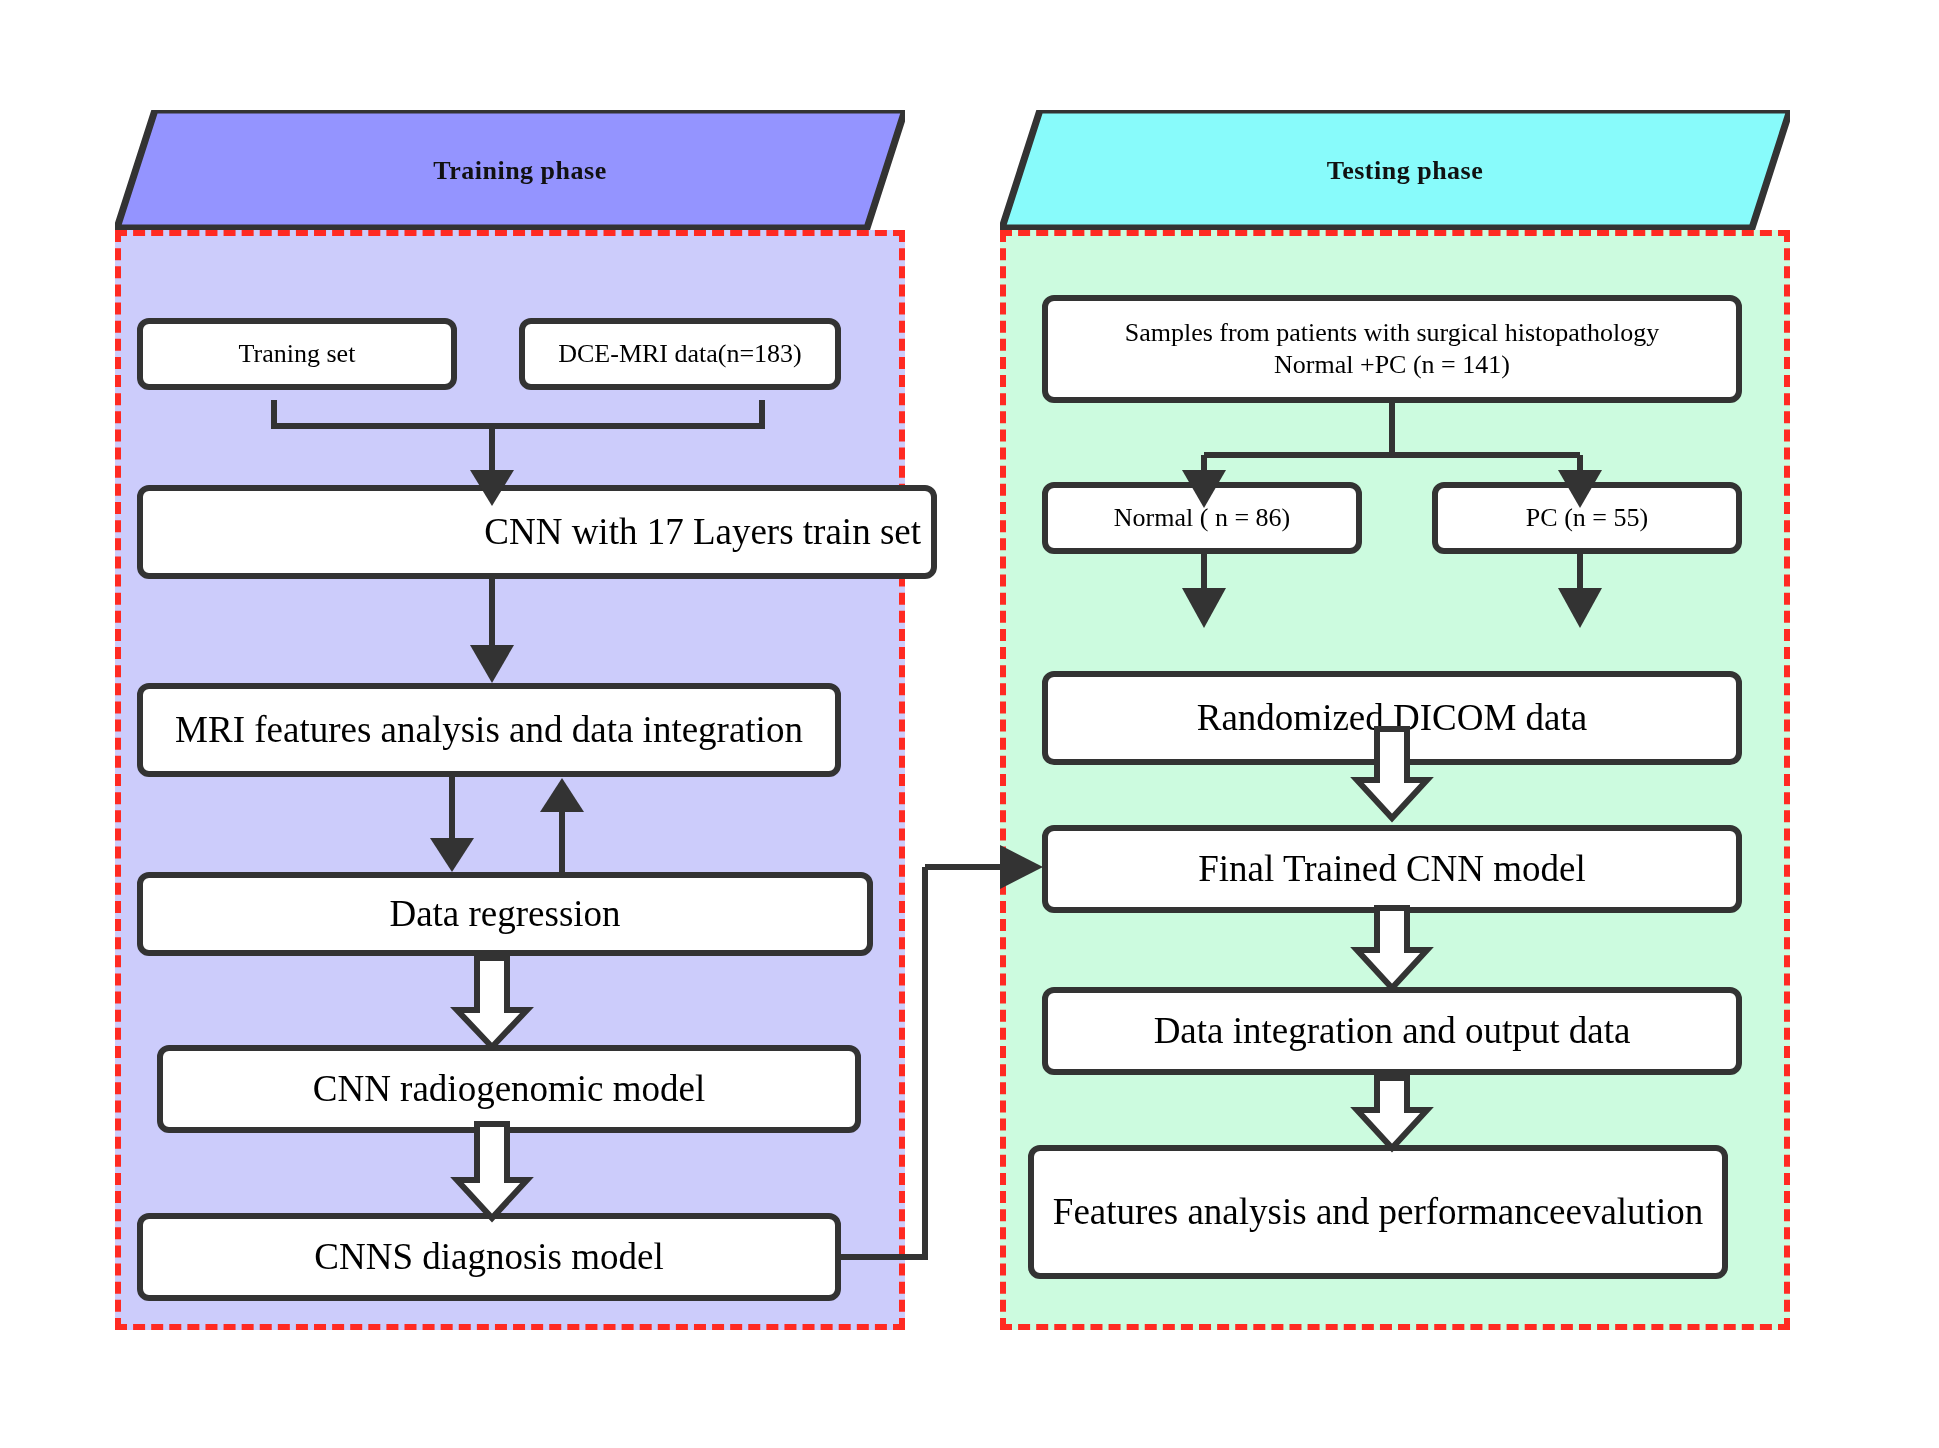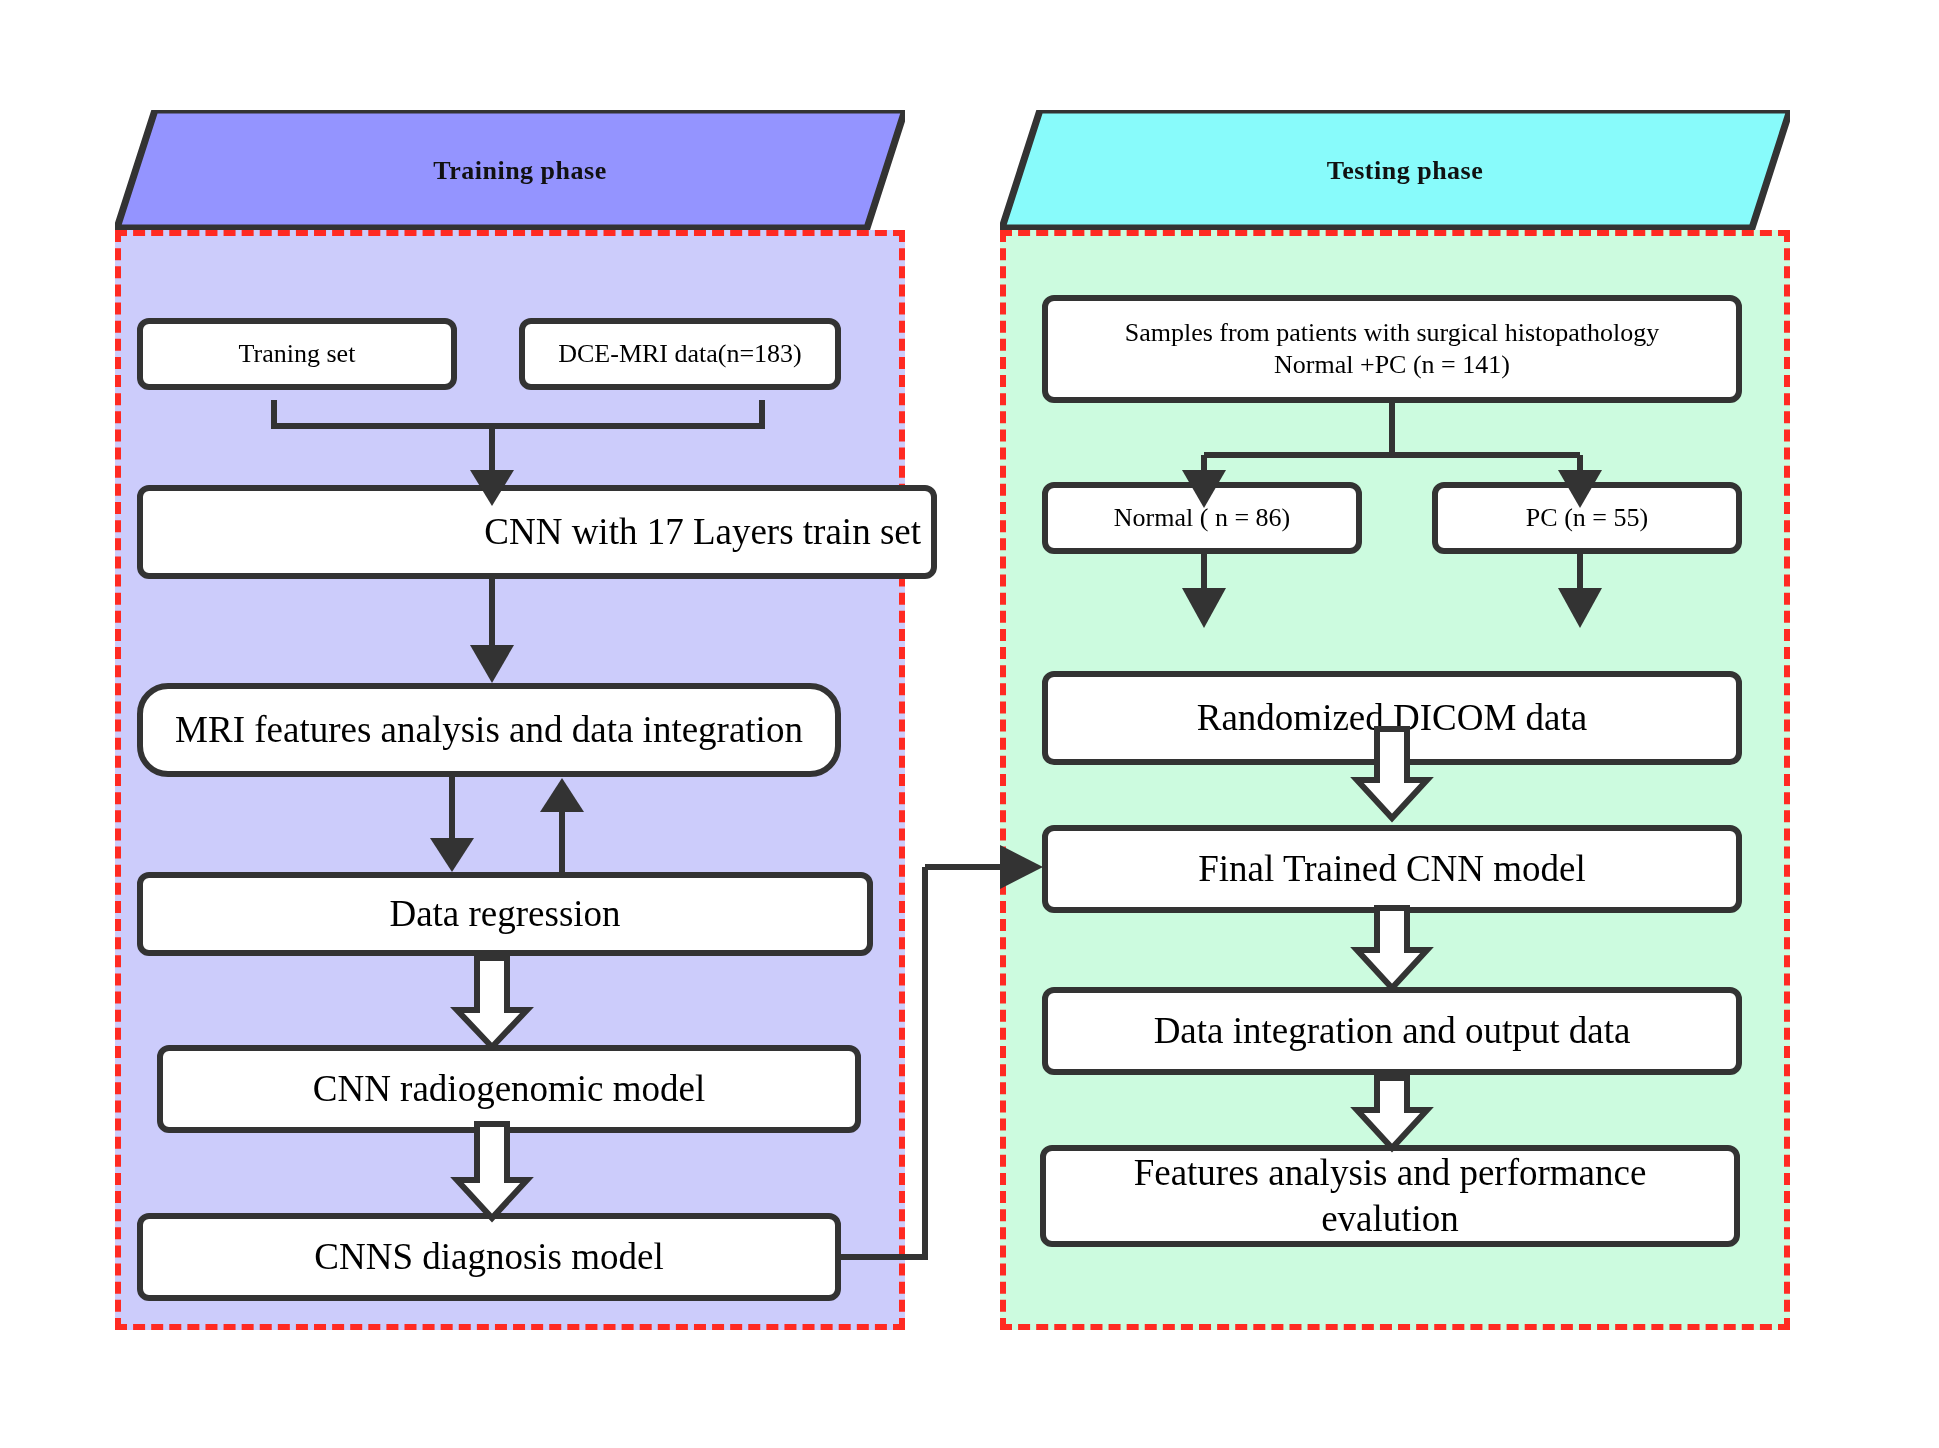--- a/index.html
+++ b/index.html
@@ -121,21 +121,21 @@
     </div>
 
     <div class="fbox small" style="left:404px; top:208px; width:322px; height:72px;">
       <span>DCE-MRI data(n=183)</span>
     </div>
 
     <div class="fbox big" style="left:22px; top:375px; width:800px; height:94px;justify-content:flex-end;">
       <span>CNN with 17 Layers train set</span>
     </div>
 
-    <div class="fbox big" style="left:22px; top:573px; width:704px; height:94px;border-radius:31px;">
+    <div class="fbox big" style="left:22px; top:573px; width:704px; height:94px;">
       <span>MRI features analysis and data integration</span>
     </div>
 
     <div class="fbox big" style="left:22px; top:762px; width:736px; height:84px;">
       <span>Data regression</span>
     </div>
 
     <div class="fbox big" style="left:22px; top:935px; width:704px; height:88px;margin-left:20px;">
       <span>CNN radiogenomic model</span>
     </div>
@@ -174,21 +174,21 @@
     </div>
 
     <div class="fbox big bold" style="left:42px; top:707px; width:700px; height:88px;">
       <span>Final Trained CNN model</span>
     </div>
 
     <div class="fbox big" style="left:42px; top:877px; width:700px; height:88px;">
       <span>Data integration and output data</span>
     </div>
 
-    <div class="fbox big" style="left:40px; top:1035px; width:700px; height:102px; flex-direction:column;">
+    <div class="fbox big" style="left:28px; top:1035px; width:700px; height:134px; ">
       <span>Features analysis and performance</span>
       <span>evalution</span>
     </div>
   </div>
 
   <svg class="links" viewBox="0 0 1939 1448">
 
     <g>
       <path class="solid-line" d="M 274 400 L 274 426 L 762 426 L 762 400"></path>
       <path class="solid-line" d="M 492 426 L 492 470"></path>

